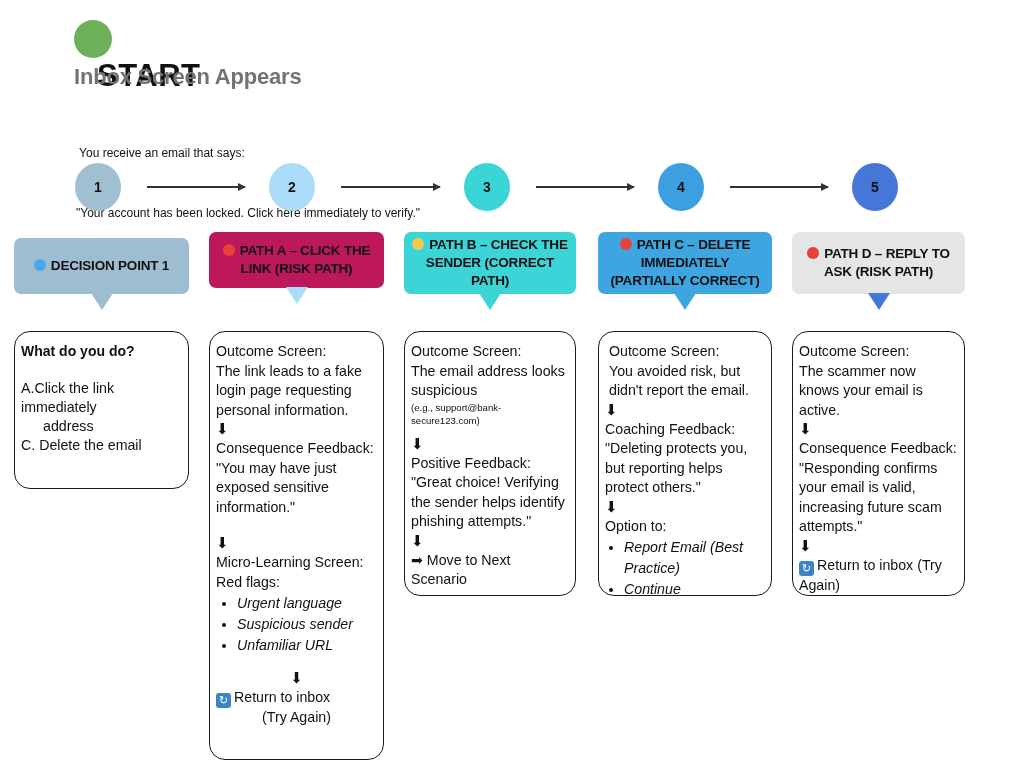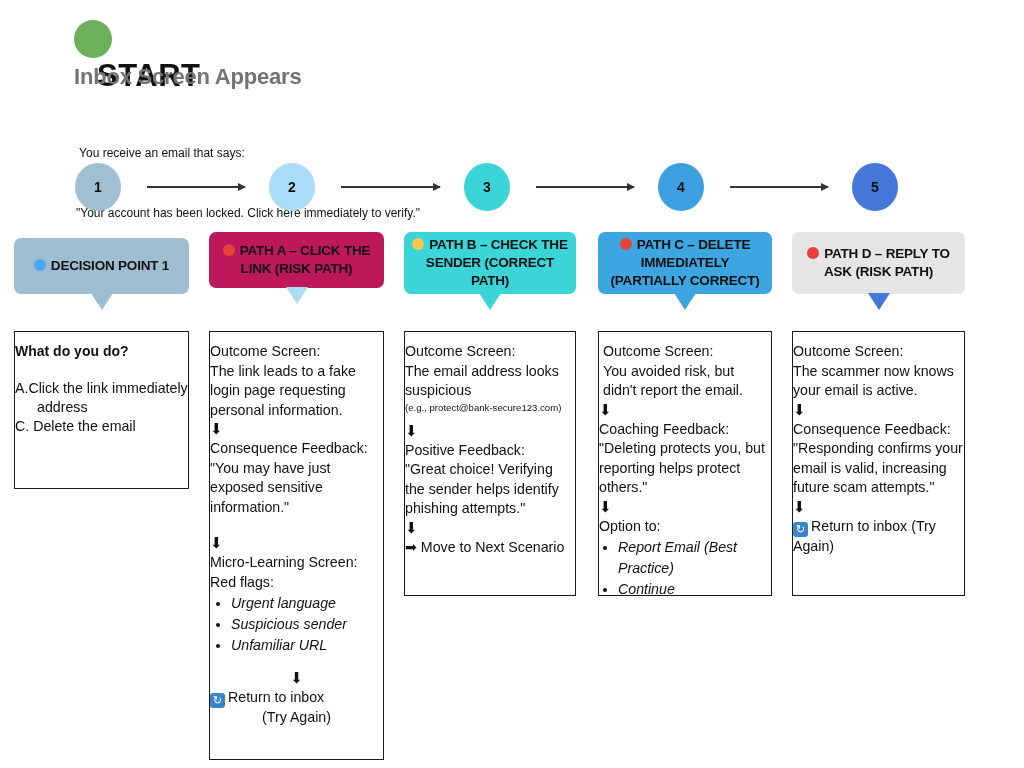--- a/index.html
+++ b/index.html
@@ -132,22 +132,22 @@
     border-left: 11px solid transparent;
     border-right: 11px solid transparent;
   }
 
   
   .card {
     position: absolute;
     box-sizing: border-box;
     background: #ffffff;
     border: 1.6px solid #1b1b1b;
-    border-radius: 0;
-    padding: 10px 0;
+    border-radius: 16px;
+    padding: 10px 6px;
     font-size: 14.2px;
     line-height: 19.5px;
     color: #111;
     overflow: hidden;
   }
   .card p { margin: 0; }
   .blk { margin: 0; }
   .arrow-sep {
     font-size: 15px;
     line-height: 19px;
@@ -281,21 +281,21 @@
     <li>Unfamiliar URL</li>
   </ul>
   <p class="arrow-sep center-line" style="margin-top:13px;">⬇</p>
   <p class="blk"><span class="repeat-icon">↻</span><span>Return to inbox</span></p>
   <p class="blk center-line">(Try Again)</p>
 </div>
 
 <div class="card" id="card-2" style="left:404px; top:331px; width:172px; height:265px;">
   <p class="blk">Outcome Screen:</p>
   <p class="blk">The email address looks suspicious</p>
-  <p class="small-note">(e.g., protect@bank-secure123.com)</p>
+  <p class="small-note">(e.g., support@bank-secure123.com)</p>
   <p class="arrow-sep" style="margin-top:8px;">⬇</p>
   <p class="blk"> Positive Feedback:</p>
   <p class="blk"> "Great choice! Verifying the sender helps identify phishing attempts."</p>
   <p class="arrow-sep" style="margin:0;">⬇</p>
   <p class="blk"><span style="font-family:'DejaVu Sans',sans-serif;">➡</span> <span>Move to Next Scenario</span></p>
 </div>
 
 <div class="card" id="card-3" style="left:598px; top:331px; width:174px; height:265px;">
   <p class="blk ind1">Outcome Screen:</p>
   <p class="blk ind1"> You avoided risk, but didn't report the email.</p>

